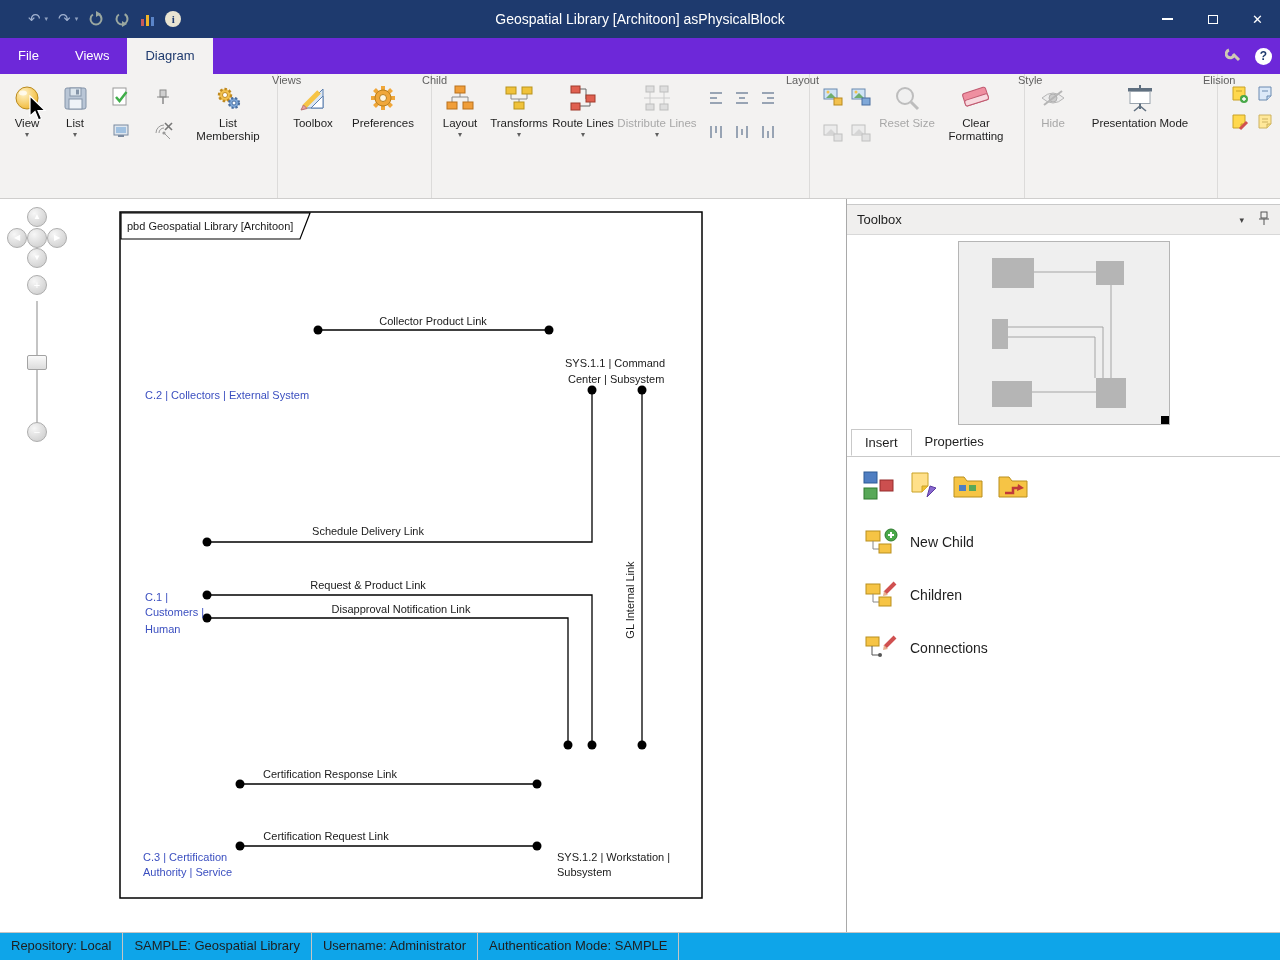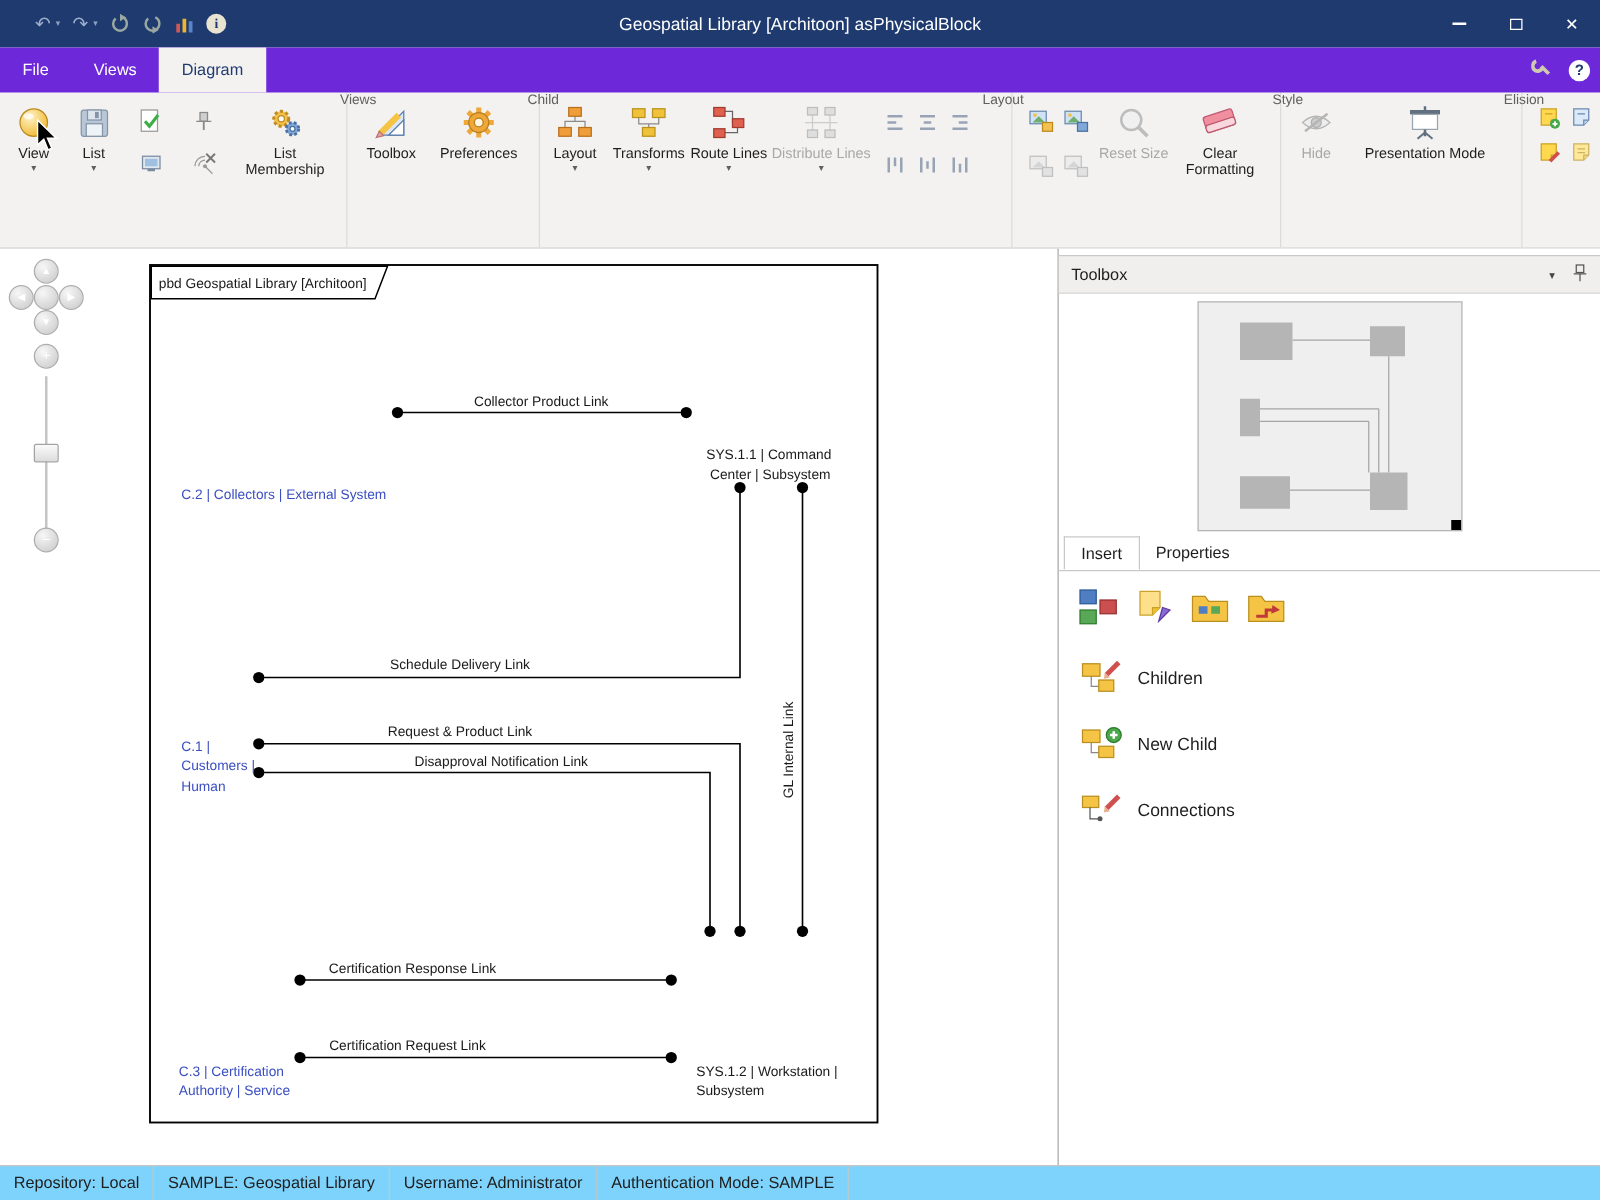--- a/index.html
+++ b/index.html
@@ -56,21 +56,21 @@
   .tb-header .sp{flex:1;}
   .tb-caret{color:#444;font-size:9px;margin-right:14px;}
   .thumb-wrap{height:194px;display:flex;justify-content:center;padding-top:6px;box-sizing:border-box;}
   .thumb{width:210px;height:182px;background:#efefef;border:1px solid #b5b5b5;position:relative;}
   .side-tabs{display:flex;border-bottom:1px solid #c9c9c9;padding-left:4px;height:27px;}
   .side-tab{font-size:13px;padding:0 13px;height:25px;line-height:25px;color:#1e1e1e;}
   .side-tab.active{background:#fff;border:1px solid #c9c9c9;border-bottom:1px solid #fff;margin-bottom:-1px;}
   .insert-icons{display:flex;gap:11px;padding:12px 0 12px 14px;}
   .insert-item{display:flex;align-items:center;gap:12px;height:53px;padding-left:17px;font-size:14px;color:#1e1e1e;}
   
-  .statusbar{height:28px;background:#7dd3fc;border-top:1px solid #c6c5c4;display:flex;align-items:center;
+  .statusbar{height:28px;background:#0ea5e9;border-top:1px solid #c6c5c4;display:flex;align-items:center;
     font-size:13px;color:#1e1e1e;box-sizing:border-box;}
   .sb-item{padding:0 11px;border-right:1px solid #c6c5c4;height:27px;line-height:26px;}
   
   .cursor{position:absolute;left:29px;top:95px;z-index:50;pointer-events:none;}
 </style>
 </head>
 <body>
 
 <div class="titlebar">
   <div class="qat">
@@ -689,34 +689,34 @@
             <polygon points="22,15 28,19 21,22" fill="#c03a3a"></polygon>
           </svg>
       </span>
     </div>
 
     <div class="insert-item">
       <svg width="34" height="30">
           <rect x="2" y="4" width="14" height="10" fill="#f6c445" stroke="#b98f1f"></rect>
           <path d="M9 14 v8 h6" stroke="#888" fill="none"></path>
           <rect x="15" y="17" width="12" height="9" fill="#f6c445" stroke="#b98f1f"></rect>
-          <line x1="21" y1="13" x2="31" y2="3" stroke="#d05050" stroke-width="4"></line>
-          <polygon points="19,16 24,15 20,11" fill="#e8b090"></polygon>
+          <circle cx="27" cy="8" r="6" fill="#49a849" stroke="#2f7a2f"></circle>
+          <path d="M27 5 v6 M24 8 h6" stroke="#fff" stroke-width="2"></path>
         </svg>
-      <span>Children</span>
+      <span>New Child</span>
     </div>
     <div class="insert-item">
       <svg width="34" height="30">
           <rect x="2" y="4" width="14" height="10" fill="#f6c445" stroke="#b98f1f"></rect>
           <path d="M9 14 v8 h6" stroke="#888" fill="none"></path>
           <rect x="15" y="17" width="12" height="9" fill="#f6c445" stroke="#b98f1f"></rect>
-          <circle cx="27" cy="8" r="6" fill="#49a849" stroke="#2f7a2f"></circle>
-          <path d="M27 5 v6 M24 8 h6" stroke="#fff" stroke-width="2"></path>
+          <line x1="21" y1="13" x2="31" y2="3" stroke="#d05050" stroke-width="4"></line>
+          <polygon points="19,16 24,15 20,11" fill="#e8b090"></polygon>
         </svg>
-      <span>New Child</span>
+      <span>Children</span>
     </div>
     <div class="insert-item">
       <svg width="34" height="30">
           <rect x="2" y="4" width="13" height="9" fill="#f6c445" stroke="#b98f1f"></rect>
           <path d="M8 13 v9 h8" stroke="#555" fill="none"></path>
           <circle cx="16" cy="22" r="2" fill="#555"></circle>
           <line x1="21" y1="14" x2="31" y2="4" stroke="#d05050" stroke-width="4"></line>
           <polygon points="19,17 24,16 20,12" fill="#e8b090"></polygon>
         </svg>
       <span>Connections</span>

